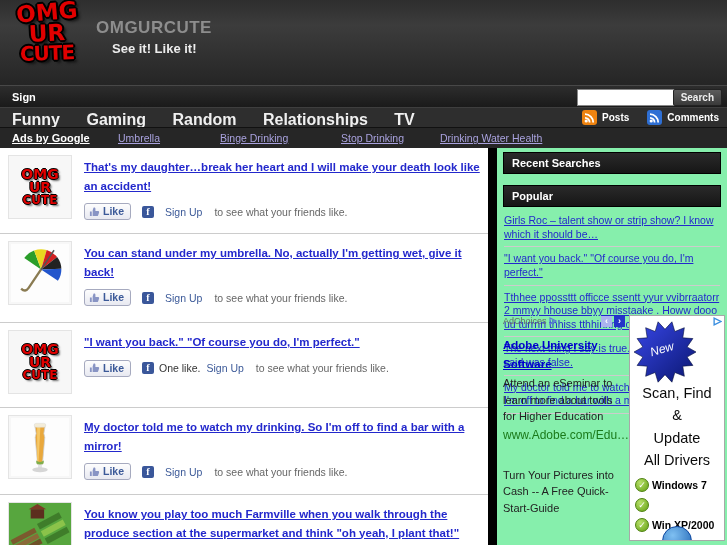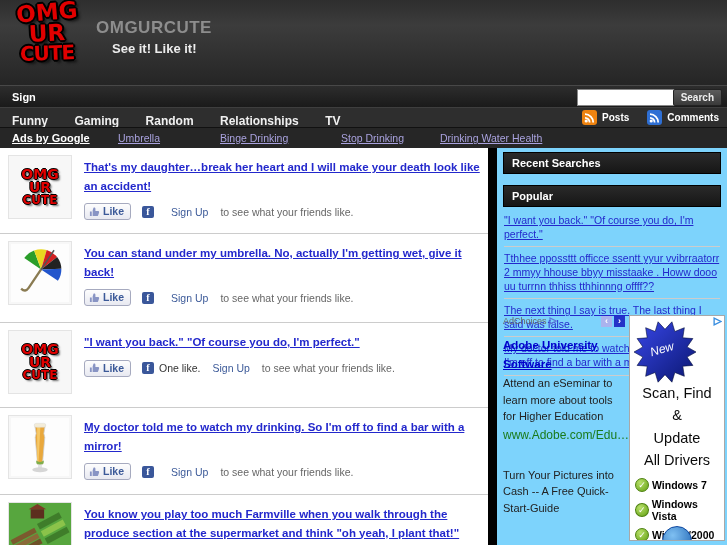--- a/index.html
+++ b/index.html
@@ -24,21 +24,21 @@
         background:linear-gradient(180deg,#2d2d2d,#1a1a1a);border-top:1px solid #484848;
         box-sizing:border-box;}
   .home-link{position:absolute;left:12px;top:5px;font-size:11px;font-weight:bold;color:#fff;text-decoration:none;}
   .search-box{position:absolute;right:50px;top:3px;width:92px;height:15px;border:1px solid #888;
               background:#fff;font-size:10px;padding:0 3px;}
   .search-btn{position:absolute;right:5px;top:3px;height:17px;padding:0 7px;
               background:linear-gradient(180deg,#5c5c5c,#3a3a3a);border:1px solid #222;
               color:#eee;font-size:10px;font-weight:bold;border-radius:2px;cursor:pointer;}
   .nav2{position:absolute;left:0;top:107px;width:727px;height:20px;background:#2e2e2e;
         border-top:1px solid #3e3e3e;box-sizing:border-box;}
-  .nav2 a.cat{position:relative;display:inline-block;margin-left:22px;font-size:12px;
+  .nav2 a.cat{position:relative;display:inline-block;margin-left:22px;font-size:16px;
               font-weight:bold;color:#f0f0f0;text-decoration:none;top:3px;}
   .nav2 a.cat:first-child{margin-left:12px;}
   .feeds{position:absolute;right:8px;top:2px;display:flex;align-items:center;}
   .feedlink{display:flex;align-items:center;margin-left:18px;color:#fff;font-size:10px;
             font-weight:bold;text-decoration:none;}
   .feedlink svg{margin-right:5px;}
 
   
   .adsbar{position:absolute;left:0;top:127px;width:727px;height:21px;background:#262626;
           border-top:1px solid #111;box-sizing:border-box;}
@@ -61,26 +61,26 @@
   .pbody{margin-left:12px;padding-top:2px;}
   a.ptitle{font-size:11.5px;font-weight:bold;color:#2328cc;text-decoration:underline;line-height:1.35;}
   .likerow{margin-top:9px;display:flex;align-items:center;font-size:10.5px;color:#666;}
   .likebtn{display:inline-flex;align-items:center;padding:1px 6px 2px 4px;border:1px solid #9dา;
            border:1px solid #a6aabf;border-radius:3px;cursor:pointer;
            background:linear-gradient(180deg,#fdfdfd,#e8e9f1);color:#3b5998;font-weight:bold;}
   .likebtn svg{margin-right:3px;}
   .fbic{width:12px;height:12px;background:#3a579a;border-radius:2px;color:#fff;text-align:center;
         line-height:12px;font:bold 10px "Liberation Serif",serif;margin-left:11px;margin-right:5px;}
   .fbic::after{content:"f";}
-  .likecount{color:#333;margin-right:12px;}
+  .likecount{color:#333;margin-right:6px;}
   a.signup{color:#3b5998;text-decoration:none;margin-right:12px;cursor:pointer;}
   .suffix{color:#666;}
 
   
-  .sidebar{position:absolute;left:497px;top:148px;width:230px;height:397px;background:#7dd3fc;overflow:hidden;}
+  .sidebar{position:absolute;left:497px;top:148px;width:230px;height:397px;background:#86efac;overflow:hidden;}
   .sb-head{margin:4px 6px 0 6px;background:linear-gradient(180deg,#2a2a2a,#161616);color:#fff;
            font-size:11px;font-weight:bold;padding:4px 8px;border:1px solid #000;}
   .sb-head.h2{margin-top:11px;}
   .pop-list{margin:2px 7px 0 7px;}
   a.pop-link{display:block;padding:5px 0 5px 0;border-bottom:1px solid #ccc;font-size:10.5px;
              color:#2328cc;text-decoration:underline;line-height:1.3;}
 
   
   .adzone{position:absolute;left:6px;top:167px;right:2px;bottom:0;display:flex;}
   .adcol{width:122px;}
@@ -309,20 +309,21 @@
         <a href="#" class="ptitle">You know you play too much Farmville when you walk through the produce section at the supermarket and think "oh yeah, I plant that!"</a>
         
       </div>
     </div>
   </div>
 
   <div class="sidebar">
     <div class="sb-head">Recent Searches</div>
     <div class="sb-head h2">Popular</div>
     <div class="pop-list">
+      <a href="#" class="pop-link">Girls Roc – talent show or strip show? I know which it should be…</a>
       <a href="#" class="pop-link">"I want you back." "Of course you do, I'm perfect."</a>
       <a href="#" class="pop-link">Tthhee ppossttt officce ssentt yyur vvibrraatorr 2 mmyy hhouse bbyy misstaake . Howw dooo uu turrnn thhiss tthhinnng offff??</a>
       <a href="#" class="pop-link">The next thing I say is true. The last thing I said was false.</a>
       <a href="#" class="pop-link">My doctor told me to watch my drinking. So I'm off to find a bar with a mirror!</a>
     </div>
 
     <div class="adzone">
       <div class="adcol">
         <div class="adchoices-row">
           <span class="adchoices-label">AdChoices</span>
@@ -365,21 +366,20 @@
           <div>Update</div>
           <div>All Drivers</div>
         </div>
         <div class="d-items">
           <div class="d-item">
             <span class="check"></span>
             <span class="oslabel">Windows 7</span>
           </div>
           <div class="d-item">
             <span class="check"></span>
-            <span class="oslabel">Windows Vista</span>
           </div>
           <div class="d-item">
             <span class="check"></span>
             <span class="oslabel">Win XP/2000</span>
           </div>
         </div>
         <div class="d-bluecircle"></div>
       </div>
     </div>
   </div>

